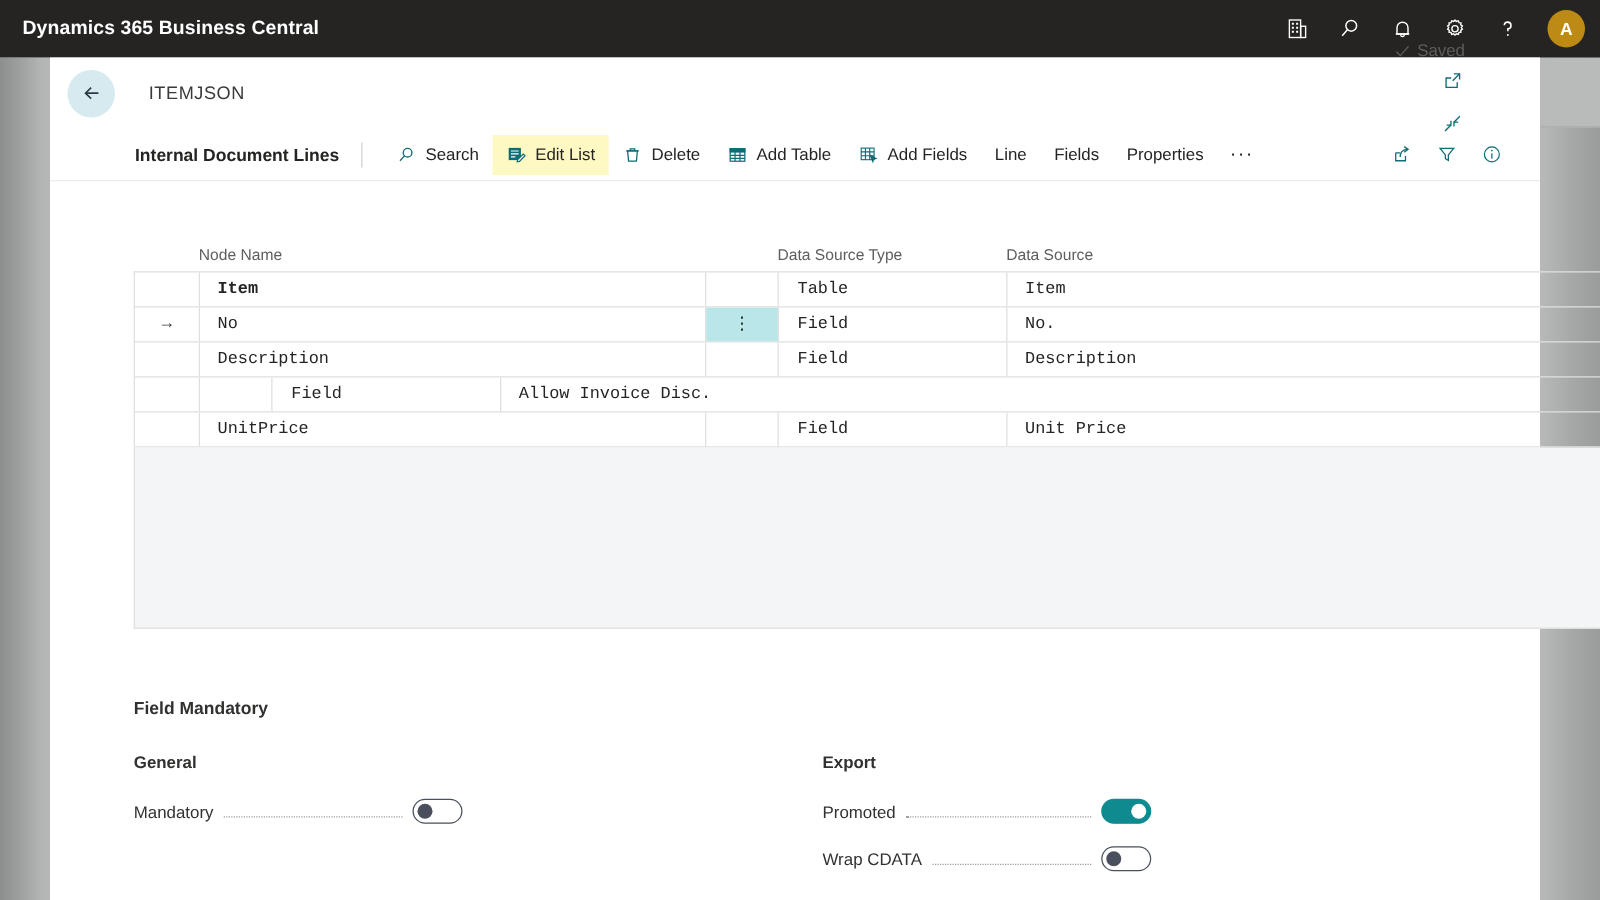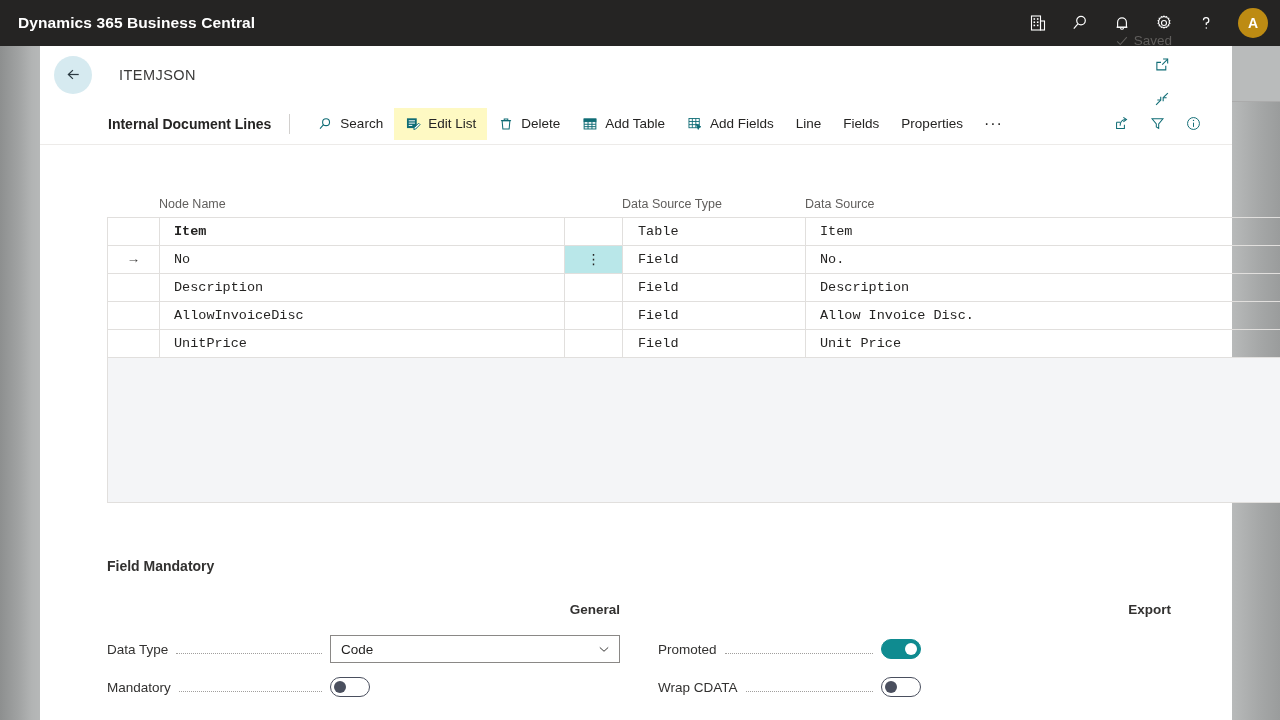--- a/index.html
+++ b/index.html
@@ -156,21 +156,21 @@
   }
 
   
   .fp-title {
     position: absolute; top: 512px; left: 67px;
     font-size: 14px; font-weight: 600; color: #323130;
   }
   .sec-general { position: absolute; top: 556px; left: 67px; width: 513px; }
   .sec-export  { position: absolute; top: 556px; left: 618px; width: 513px; }
   .sec-head {
-    font-size: 13.5px; font-weight: 600; color: #323130; margin-bottom: 17px; text-align: right;
+    font-size: 13.5px; font-weight: 600; color: #323130; margin-bottom: 17px;
   }
   .frow { display: flex; align-items: center; height: 30px; margin-bottom: 8px; }
   .flabel {
     font-size: 13.5px; color: #323130; white-space: nowrap;
   }
   .leader {
     flex: 1; margin: 0 8px 0 8px; height: 1px;
     border-bottom: 1px dotted #a19f9d; position: relative; top: 4px;
   }
   .fcontrol { width: 290px; flex: none; display: flex; align-items: center; }
@@ -430,21 +430,20 @@
           <div class="cell c1 indent-2">Description</div>
           <div class="cell c2">
               <span class="dots"></span>
             </div>
           <div class="cell c3">Field</div>
           <div class="cell c4">Description</div>
         </div>
 
         <div class="row">
           <div class="cell c0"></div>
-          <div class="cell c1 indent-2">AllowInvoiceDisc</div>
           <div class="cell c2">
               <span class="dots"></span>
             </div>
           <div class="cell c3">Field</div>
           <div class="cell c4">Allow Invoice Disc.</div>
         </div>
 
         <div class="row">
           <div class="cell c0"></div>
           <div class="cell c1 indent-2">UnitPrice</div>
@@ -457,34 +456,20 @@
 
       </div>
       <div class="grid-filler"></div>
     </div>
 
     <div class="fp-title">Field Mandatory</div>
 
     <div class="sec-general">
       <div class="sec-head">General</div>
 
-      <div class="frow">
-        <div class="flabel">Data Type</div>
-        <div class="leader"></div>
-        <div class="fcontrol">
-          <div class="select-box">
-            <span>Code</span>
-            <span class="chev">
-              <svg width="14" height="14" viewBox="0 0 16 16" fill="none" stroke="currentColor" stroke-width="1.1">
-                <polyline points="3.2,6.2 8,10.6 12.8,6.2"></polyline>
-              </svg>
-            </span>
-          </div>
-        </div>
-      </div>
 
       <div class="frow">
         <div class="flabel">Mandatory</div>
         <div class="leader"></div>
         <div class="fcontrol">
           <div class="toggle off">
               <div class="knob"></div>
             </div>
         </div>
       </div>

